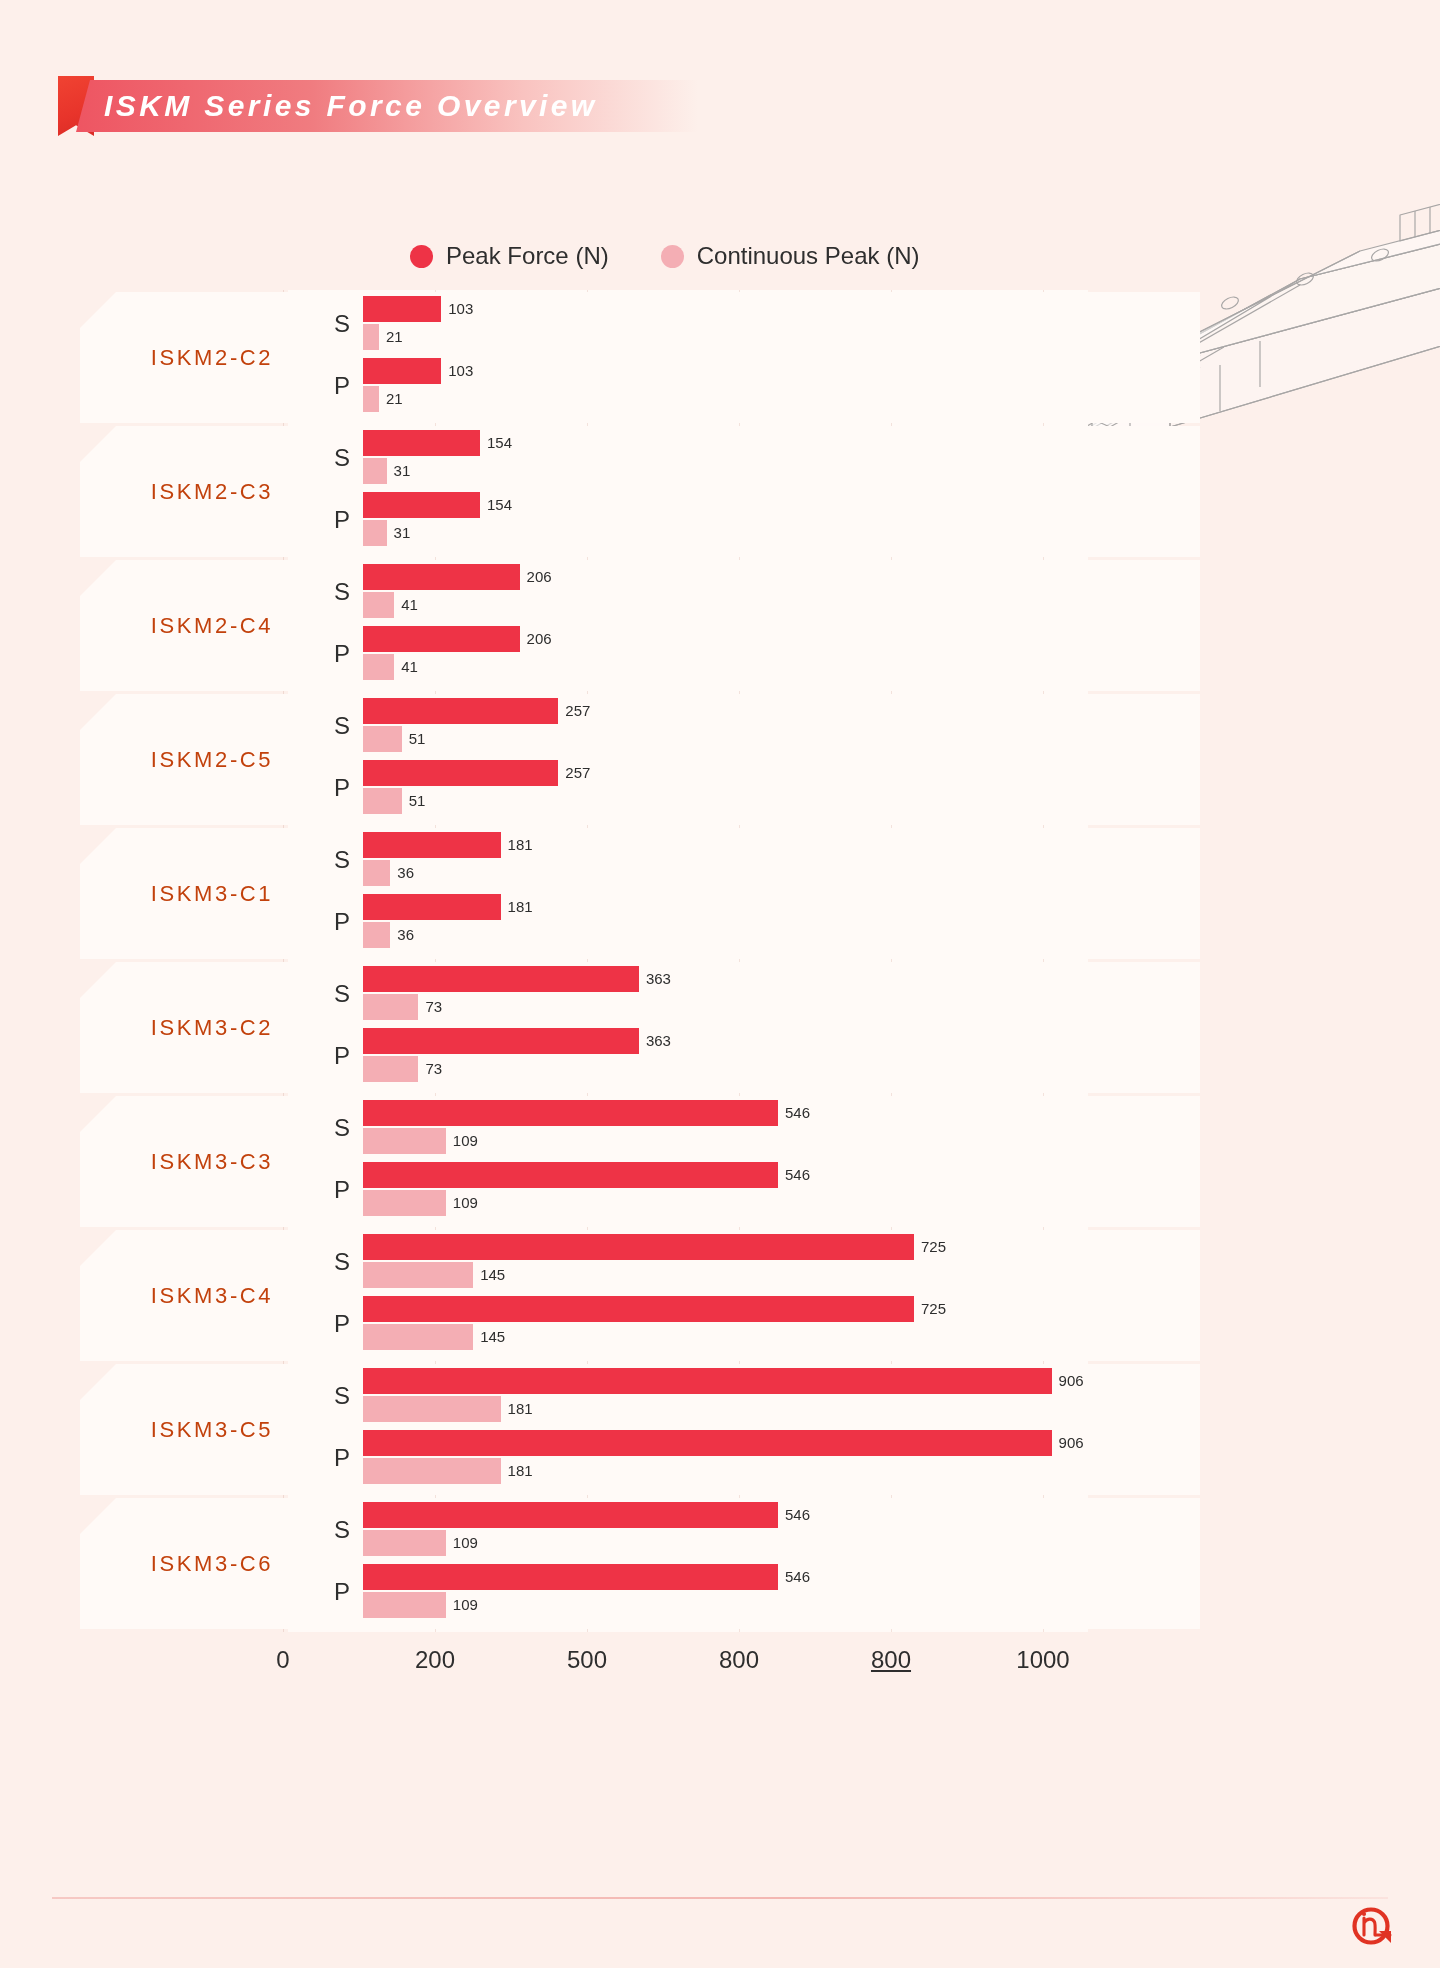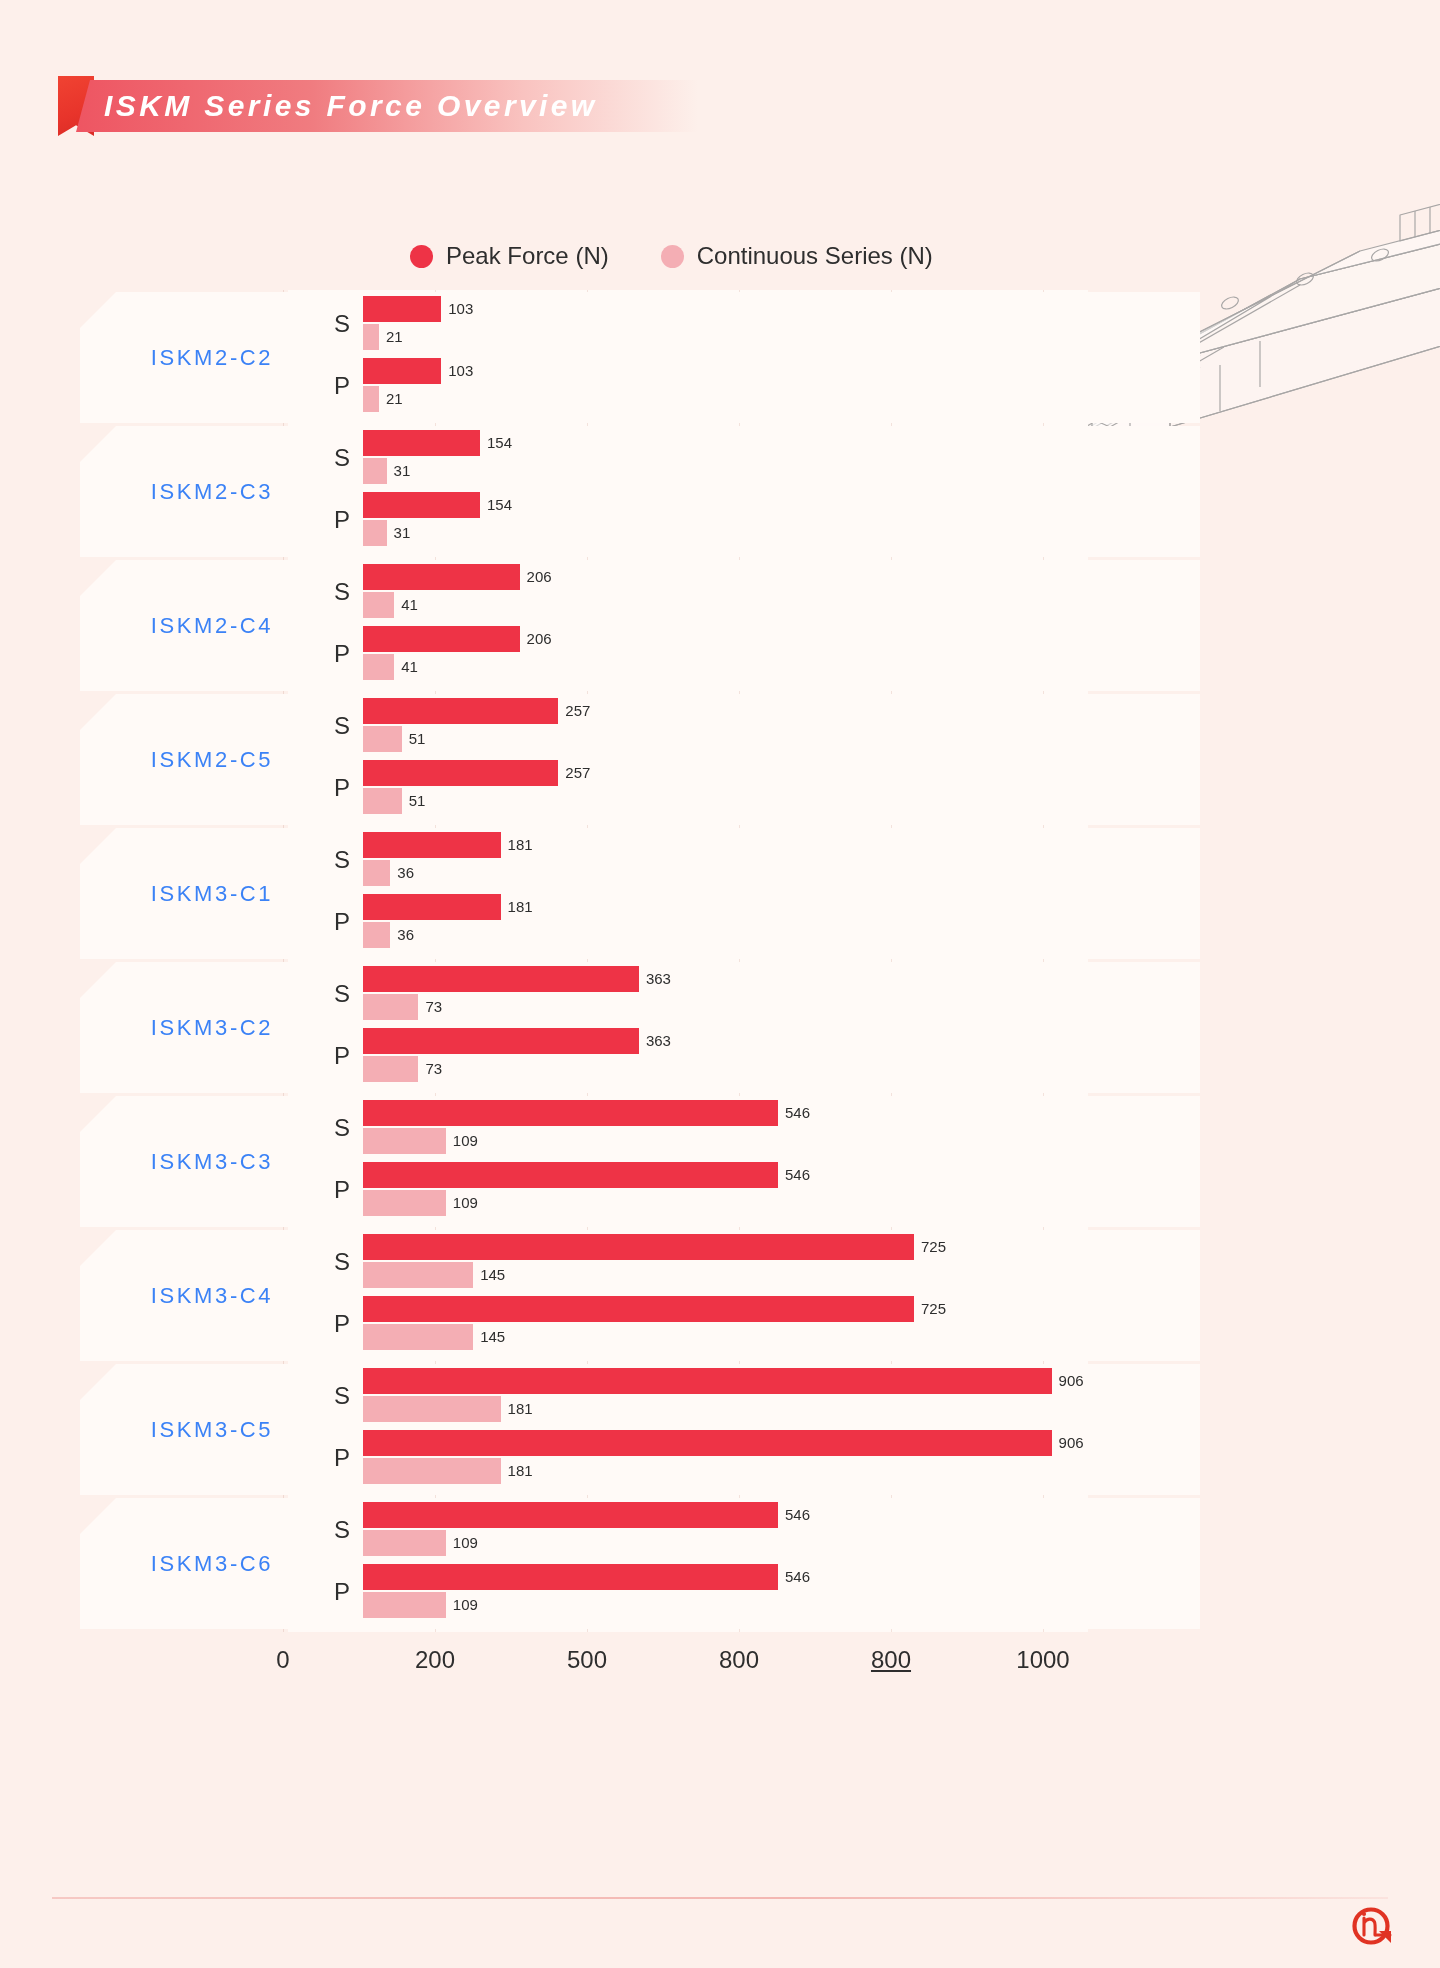--- a/index.html
+++ b/index.html
@@ -54,21 +54,21 @@
 
   
   .group{
     position:absolute;left:0;width:1120px;
     background:#FFFAF7;
     clip-path:polygon(36px 0,100% 0,100% 100%,0 100%,0 36px);
   }
   .group-label{
     position:absolute;left:22px;top:50%;transform:translateY(-50%);
     width:220px;text-align:center;
-    font-size:22px;color:#3b82f6;letter-spacing:2.6px;white-space:nowrap;
+    font-size:22px;color:#c2410c;letter-spacing:2.6px;white-space:nowrap;
   }
 
   .row{position:absolute;left:0;width:100%;height:62px;}
   .row-tag{
     position:absolute;left:236px;width:34px;text-align:right;
     font-size:24px;color:#2E2E2E;
   }
   .bar{
     position:absolute;left:283px;height:26px;border-radius:0;
   }
@@ -112,21 +112,21 @@
   <div id="title-text">ISKM Series Force Overview</div>
 </div>
 
 <div id="legend">
   <div class="legend-item">
     <span class="legend-dot" style="background:#EE3346"></span>
     <span class="legend-label">Peak Force (N)</span>
   </div>
   <div class="legend-item">
     <span class="legend-dot" style="background:#F4AEB4"></span>
-    <span class="legend-label">Continuous Series (N)</span>
+    <span class="legend-label">Continuous Peak (N)</span>
   </div>
 </div>
 
 <svg id="tech-drawing" viewBox="0 0 745 420" fill="none" stroke="#9A9A9A" stroke-width="1.2" stroke-linejoin="round">
   <g opacity="0.85">
 
     <path d="M132 355 L455 170 L745 92 L745 150 L470 232 L132 400 Z" fill="#FFFFFF" fill-opacity="0.35"></path>
     <path d="M132 355 L455 170 L745 92"></path>
     <path d="M132 400 L470 232 L745 150"></path>
     <path d="M132 355 L132 400"></path>

